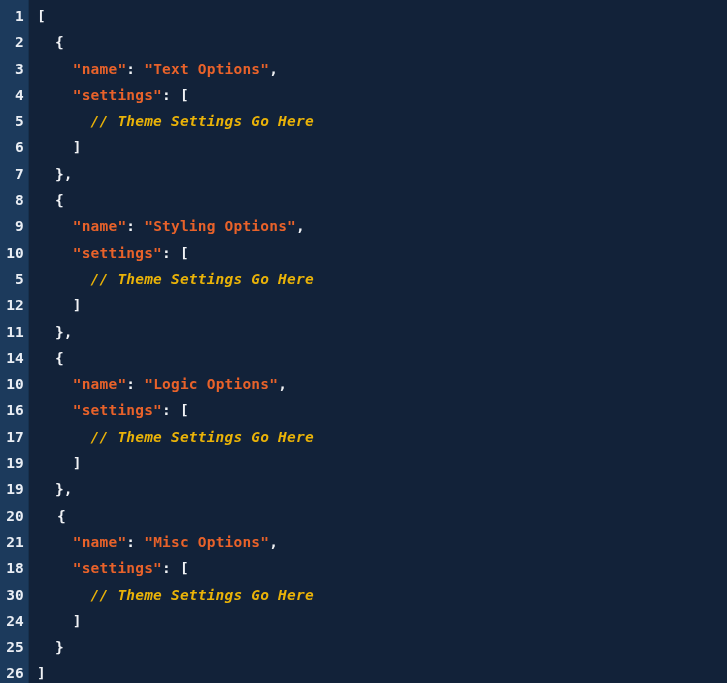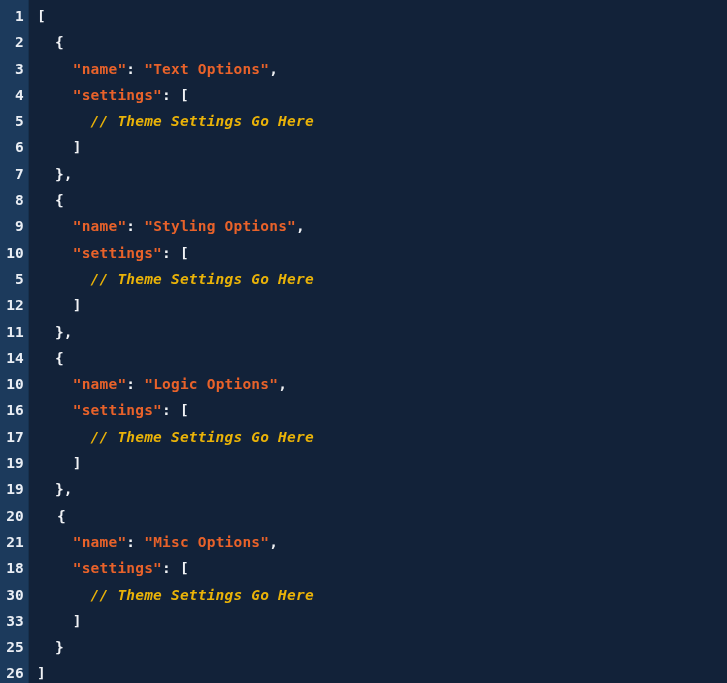--- a/index.html
+++ b/index.html
@@ -100,21 +100,21 @@
       <div class="ln">14</div>
       <div class="ln">10</div>
       <div class="ln">16</div>
       <div class="ln">17</div>
       <div class="ln">19</div>
       <div class="ln">19</div>
       <div class="ln">20</div>
       <div class="ln">21</div>
       <div class="ln">18</div>
       <div class="ln">30</div>
-      <div class="ln">33</div>
+      <div class="ln">24</div>
       <div class="ln">25</div>
       <div class="ln">26</div>
     </div>
 
   <div id="code">
       <div class="cl"><span class="tok-punct">[</span></div>
       <div class="cl"><span>  </span><span class="tok-punct">{</span></div>
       <div class="cl"><span>    </span><span class="tok-str">"name"</span><span class="tok-punct">: </span><span class="tok-str">"Text Options"</span><span class="tok-punct">,</span></div>
       <div class="cl"><span>    </span><span class="tok-str">"settings"</span><span class="tok-punct">: [</span></div>
       <div class="cl"><span>      </span><span class="tok-com">// Theme Settings Go Here</span></div>

